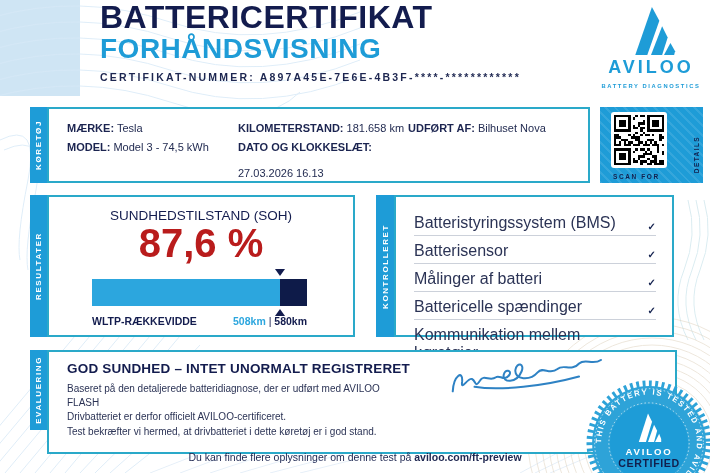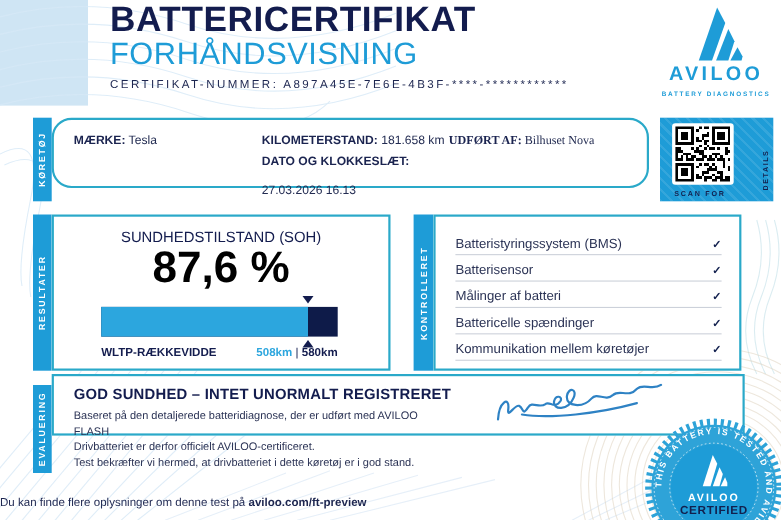--- a/index.html
+++ b/index.html
@@ -6,22 +6,22 @@
   html,body { background:#fff; }
   body { font-family:"Liberation Sans", sans-serif; }
   .page { position:relative; width:710px; height:473px; overflow:hidden; background:#ffffff; }
 
   
   .decor { position:absolute; inset:0; pointer-events:none; }
   .corner-block { position:absolute; left:0; top:0; width:80px; height:96px; background:#cfe5f4; }
 
   
   .title { position:absolute; left:100px; top:2px; font-size:32px; font-weight:800; letter-spacing:.5px; color:#131c4e; line-height:31px; }
-  .subtitle { position:absolute; left:100px; top:33px; font-size:28px; font-weight:400; letter-spacing:.5px; color:#1e9cd7; line-height:31px; }
-  .certline { position:absolute; left:100px; top:71px; font-size:10.5px; font-weight:400; letter-spacing:2.2px; color:#1d2650; }
+  .subtitle { position:absolute; left:100px; top:33px; font-size:28px; font-weight:700; letter-spacing:.5px; color:#1e9cd7; line-height:31px; }
+  .certline { position:absolute; left:100px; top:71px; font-size:10.5px; font-weight:700; letter-spacing:2.2px; color:#1d2650; }
 
   
   .brand { position:absolute; left:596px; top:4px; width:110px; text-align:center; }
   .brand svg.tri { display:block; margin:2px auto 0; }
   .brand-name { font-size:18px; font-weight:800; letter-spacing:3px; color:#1e9cd7; margin-top:1px; }
   .brand-tag { font-size:5.8px; font-weight:700; letter-spacing:1.6px; color:#1e9cd7; margin-top:5px; }
 
   
   .vtab { position:absolute; width:17px; background:#1e9cd7; color:#fff; display:flex; align-items:center; justify-content:center; }
   .vtab span { writing-mode:vertical-rl; transform:rotate(180deg); font-size:8px; font-weight:700; letter-spacing:1.6px; }
@@ -36,44 +36,44 @@
   
   .qr-box { position:absolute; left:600px; top:107px; width:103px; height:76px; background:#1e9cd7;
             background-image:repeating-linear-gradient(45deg, rgba(255,255,255,.10) 0 2px, rgba(255,255,255,0) 2px 7px); }
   .qr-white { position:absolute; left:11px; top:5px; width:56px; height:56px; background:#fff; border-radius:3px; padding:3px; }
   .qr-scan { position:absolute; left:13px; bottom:3px; font-size:6.5px; font-weight:700; letter-spacing:1.6px; color:#12204e; }
   .qr-details { position:absolute; right:3px; bottom:10px; font-size:6.5px; font-weight:700; letter-spacing:1.4px; color:#12204e;
                 writing-mode:vertical-rl; transform:rotate(180deg); }
 
   
   .soh-title { position:absolute; left:0; right:0; top:11px; text-align:center; font-size:13.5px; font-weight:400; color:#131c4e; }
-  .soh-value { position:absolute; left:0; right:0; top:24px; text-align:center; font-size:40px; font-weight:800; color:#000000; }
+  .soh-value { position:absolute; left:0; right:0; top:24px; text-align:center; font-size:40px; font-weight:800; color:#b91c1c; }
   .res-row { position:absolute; left:43px; width:215px; display:flex; justify-content:space-between; font-size:10.5px; font-weight:700; color:#131c4e; }
   .val-cur { color:#2ca6de; }
   .val-sep { color:#131c4e; font-weight:400; }
   .bar-wrap { position:absolute; left:43px; top:82px; width:215px; height:27px; background:#0e1b49; }
   .bar-fill { position:absolute; left:0; top:0; bottom:0; background:#2ca6de; }
   .marker { position:absolute; width:0; height:0; border-left:5px solid transparent; border-right:5px solid transparent; }
   .marker.down { top:72px; border-top:7px solid #131c4e; }
   .marker.up { top:112px; border-bottom:7px solid #131c4e; }
 
   
   .check-list { position:absolute; left:18px; right:16px; top:11px; }
   .check-row { display:flex; justify-content:space-between; align-items:flex-end; border-bottom:1px solid #ccd1da; padding:6px 0 3px; }
-  .ck-label { font-size:12px; color:#2b3355; }
+  .ck-label { font-size:16px; color:#2b3355; }
   .ck-mark { font-size:10px; font-weight:700; color:#12204e; }
 
   
   .eval-head { position:absolute; left:18px; top:9px; font-size:13.5px; font-weight:800; color:#131c4e; letter-spacing:.2px; }
   .eval-body { position:absolute; left:18px; top:30px; width:345px; font-size:10px; line-height:1.42; color:#2b3355; }
   .signature { position:absolute; left:395px; top:4px; }
   .sig-name { position:absolute; left:405px; top:48px; width:160px; text-align:center; font-size:11px; color:#2b3355; }
 
   
-  .footer { position:absolute; left:0; right:0; top:451px; font-size:10.5px; color:#1d2650; }
+  .footer { position:absolute; left:0; right:0; top:451px; text-align:center; font-size:10.5px; color:#1d2650; }
   .footer b { font-weight:700; }
 
   
   .badge { position:absolute; left:586px; top:380px; width:126px; height:126px; }
 </style>
 </head>
 <body>
 <div class="page">
 
   <div class="corner-block"></div>
@@ -152,40 +152,44 @@
         <polygon points="51,40 56,49 55,53 44,53"></polygon>
       </g>
     </svg>
     <div class="brand-name">AVILOO</div>
     <div class="brand-tag">BATTERY DIAGNOSTICS</div>
   </div>
 
   <div class="vtab" style="left:30px; top:107px; height:76px;">
     <span>KØRETØJ</span>
   </div>
-  <div class="panel" style="left:47px; top:107px; width:543px; height:64px;border-radius:18px;">
+  <div class="panel" style="left:47px; top:107px; width:543px; height:76px;">
     <div class="veh-col" style="left:18px;">
       <div class="veh-field">
         <b>MÆRKE:</b>
         <span>Tesla</span>
       </div>
+      <div class="veh-field">
+        <b>MODEL:</b>
+        <span>Model 3 - 74,5 kWh</span>
+      </div>
     </div>
     <div class="veh-col" style="left:189px;">
       <div class="veh-field">
         <b>KILOMETERSTAND:</b>
         <span>181.658 km</span>
       </div>
       <div class="veh-field" style="margin-bottom:14px;">
         <b>DATO OG KLOKKESLÆT:</b>
       </div>
       <div class="veh-field">
         <span>27.03.2026 16.13</span>
       </div>
     </div>
-    <div class="veh-col" style="left:359px;font-family:Liberation Serif, serif;">
+    <div class="veh-col" style="left:359px;">
       <div class="veh-field">
         <b>UDFØRT AF:</b>
         <span>Bilhuset Nova</span>
       </div>
     </div>
   </div>
 
   <div class="qr-box">
     <div class="qr-white">
       <svg id="qr-svg" width="50" height="50" viewBox="0 0 21 21" shape-rendering="crispEdges">
@@ -361,21 +365,21 @@
       <div class="check-row">
         <span class="ck-label">Kommunikation mellem køretøjer</span>
         <span class="ck-mark">✓</span>
       </div>
     </div>
   </div>
 
   <div class="vtab" style="left:30px; top:350px; height:80px;">
     <span>EVALUERING</span>
   </div>
-  <div class="panel" style="left:47px; top:340px; width:630px; height:56px;">
+  <div class="panel" style="left:47px; top:350px; width:630px; height:104px;">
     <div class="eval-head">GOD SUNDHED – INTET UNORMALT REGISTRERET</div>
     <div class="eval-body">
       <div>Baseret på den detaljerede batteridiagnose, der er udført med AVILOO FLASH</div>
       <div>Drivbatteriet er derfor officielt AVILOO-certificeret.</div>
       <div>Test bekræfter vi hermed, at drivbatteriet i dette køretøj er i god stand.</div>
     </div>
     <svg class="signature" width="170" height="44" viewBox="0 0 170 44">
       <g fill="none" stroke="#2e82c4" stroke-width="2" stroke-linecap="round" transform="rotate(-4 85 22)">
         <path d="M8,30 C10,14 20,9 18,21 C16,31 24,17 28,19 C32,21 30,29 36,21 C40,15 46,23 52,19 C56,16 60,25 66,17 C68,13 62,11 60,17 C58,25 72,27 78,15 C82,7 74,5 72,13 C70,23 86,25 94,17 C100,11 106,21 114,15 C120,10 128,19 136,11 C142,6 150,14 158,9"></path>
         <path d="M30,27 C55,33 100,31 135,24"></path>

